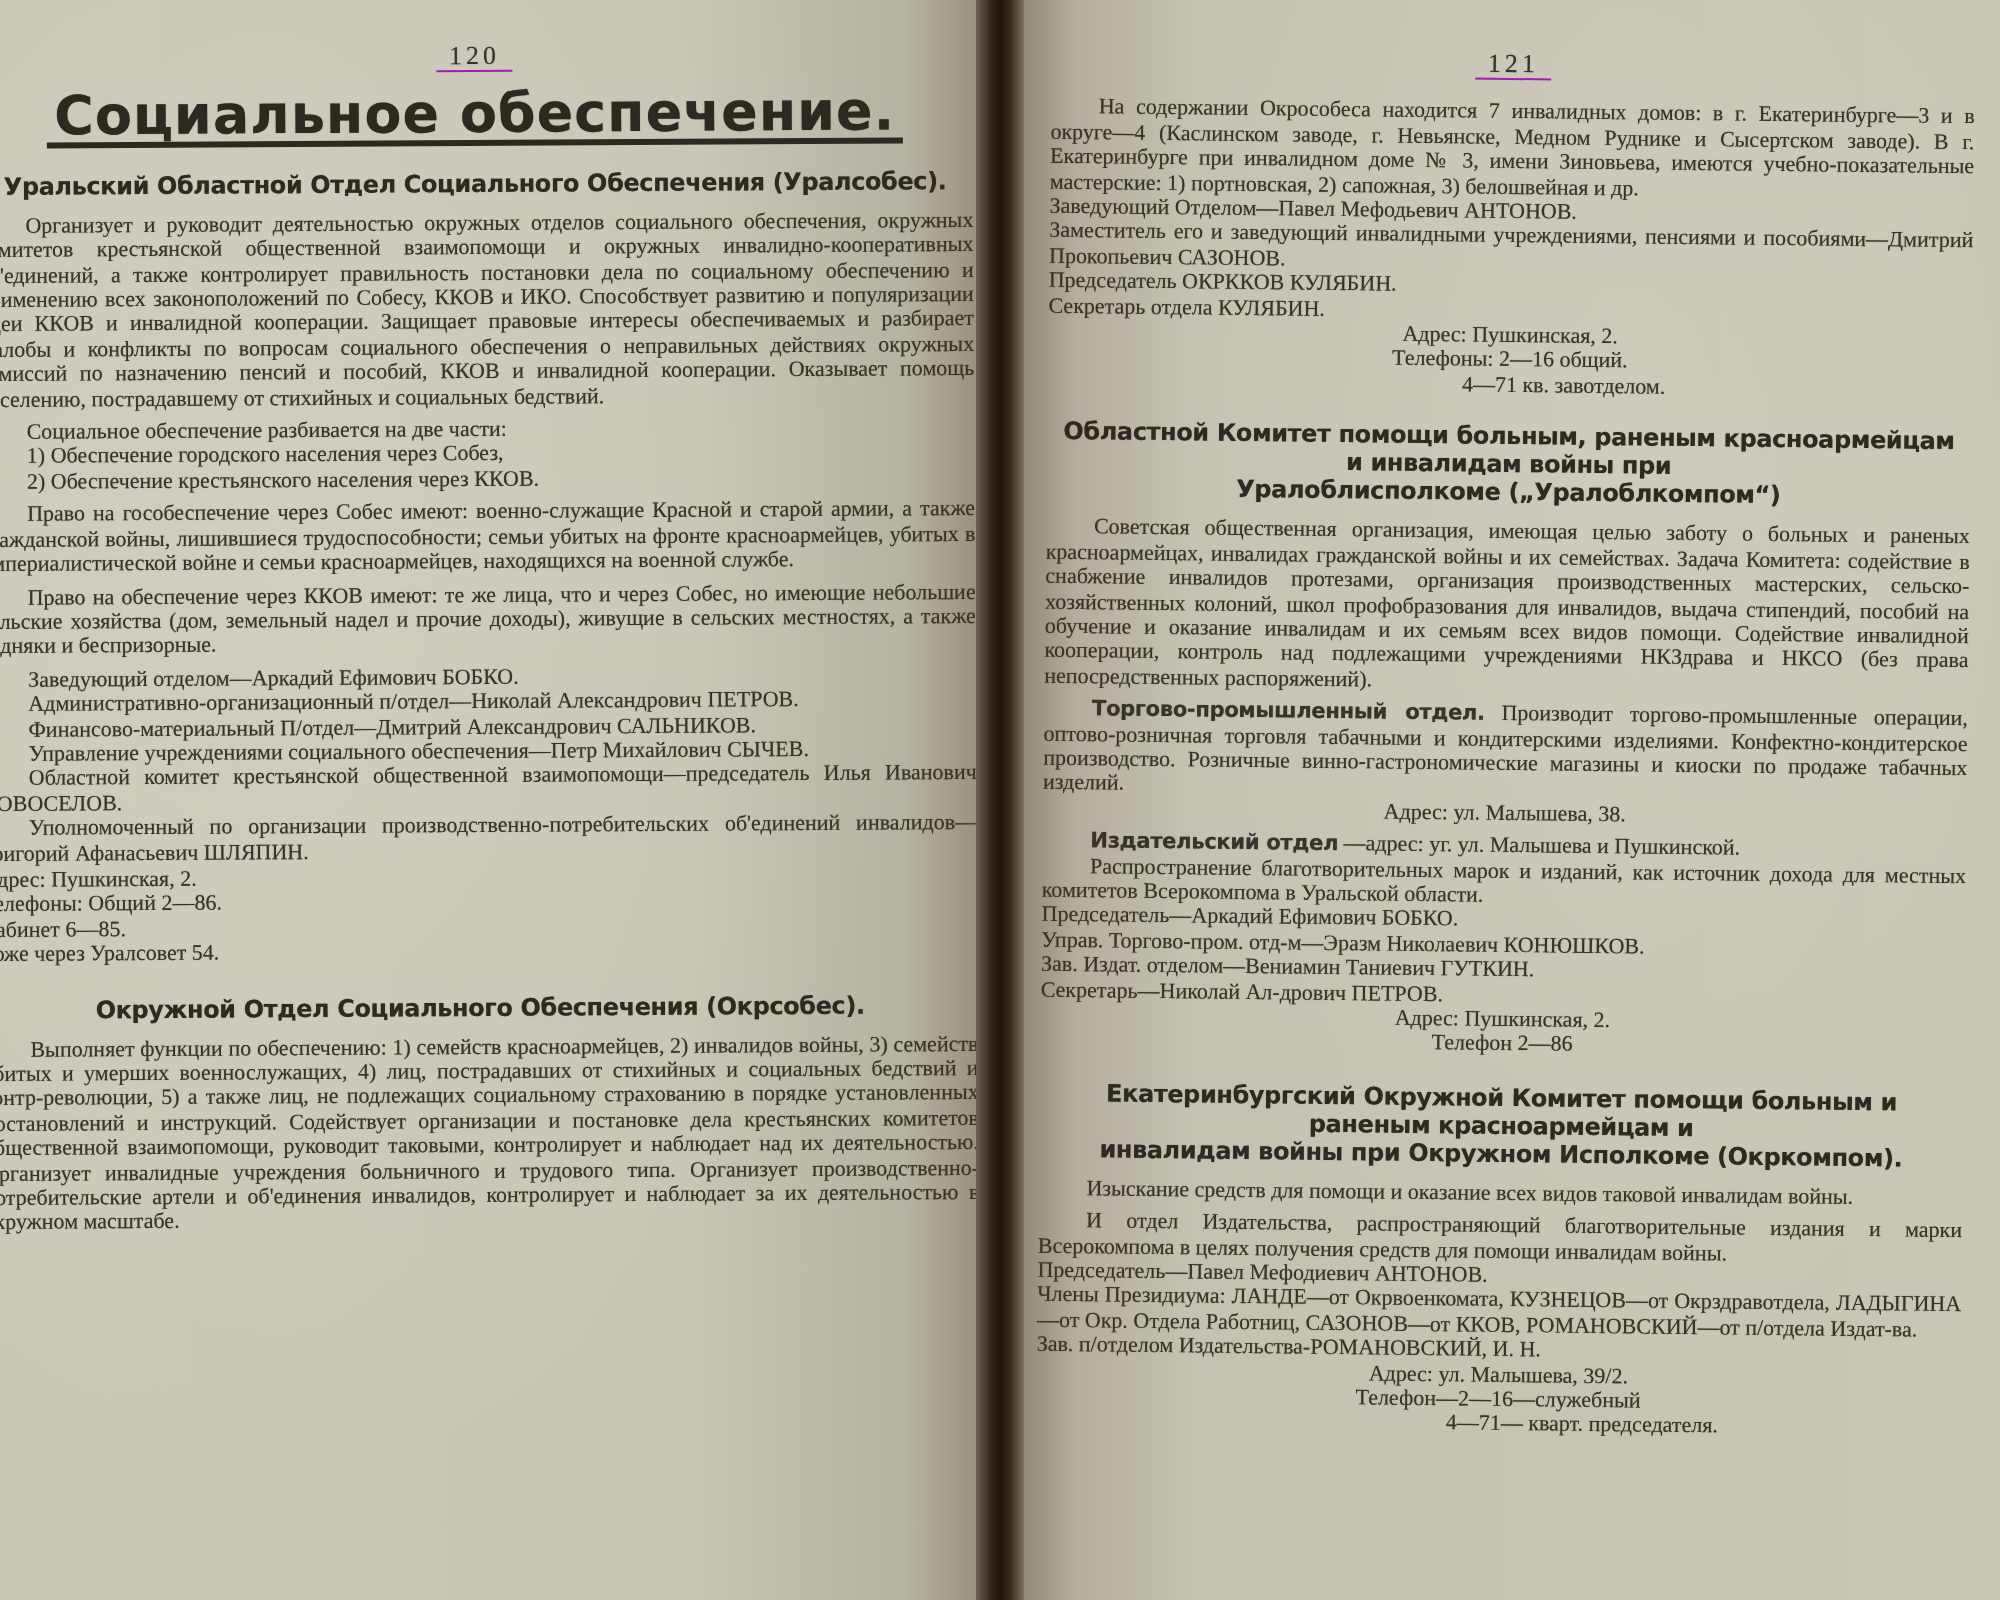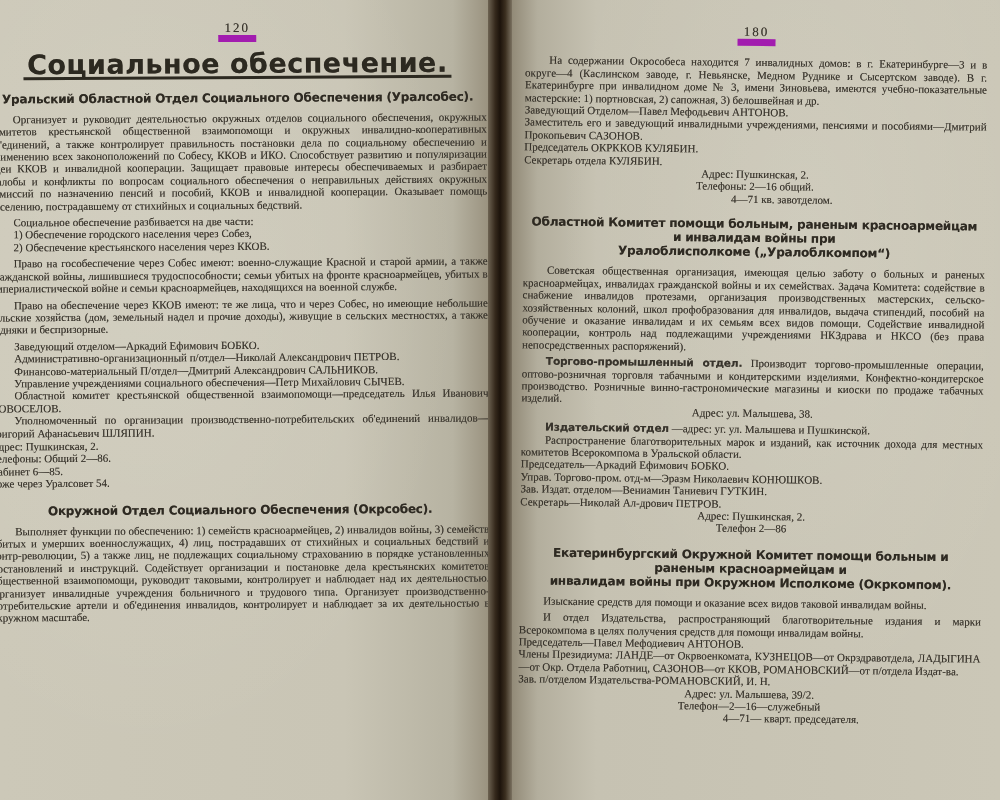--- a/index.html
+++ b/index.html
@@ -35,21 +35,21 @@
     text-shadow:0 0 0.5px rgba(52,46,38,0.55);
   }
   .page.left .inner{margin-left:-12px;width:498px;transform:rotate(-0.35deg);transform-origin:50% 0;}
   .page.right .inner{margin-left:14px;width:462px;transform:rotate(0.65deg);transform-origin:50% 0;}
 
   .pagenum-row{text-align:center;}
   .page.left .pagenum-row{padding-top:22px;}
   .page.right .pagenum-row{padding-top:26px;}
   .pagenum{
     display:inline-block;font-size:13px;letter-spacing:2px;
-    border-bottom:7px solid #a21caf;padding:0 6px 1px;
+    border-bottom:1px solid #a21caf;padding:0 6px 1px;
   }
   .title-row{text-align:center;margin-top:16px;}
   .book-title{
     display:inline-block;
     font-family:"DejaVu Sans", sans-serif;font-weight:700;
     font-size:27px;letter-spacing:0.5px;color:#2c2920;
     border-bottom:3px solid #2c2920;padding:0 4px 5px;
   }
   .heading{
     font-family:"DejaVu Sans", sans-serif;font-weight:700;
@@ -108,21 +108,21 @@
         <p class="ln laddr4">Тоже через Уралсовет 54.</p>
       </div>
       <div class="heading" style="margin-top:14px">Окружной Отдел Социального Обеспечения (Окрсобес).</div>
       <p class="para">Выполняет функции по обеспечению: 1) семейств красноармейцев, 2) инвалидов войны, 3) семейств убитых и умерших военнослужащих, 4) лиц, пострадавших от стихийных и социальных бедствий и контр-революции, 5) а также лиц, не подлежащих социальному страхованию в порядке установленных постановлений и инструкций. Содействует организации и постановке дела крестьянских комитетов общественной взаимопомощи, руководит таковыми, контролирует и наблюдает над их деятельностью. Организует инвалидные учреждения больничного и трудового типа. Организует производственно-потребительские артели и об'единения инвалидов, контролирует и наблюдает за их деятельностью в окружном масштабе.</p>
     </div>
   </div>
 
   <div class="page right">
     <div class="inner">
       <div class="pagenum-row">
-        <span class="pagenum">180</span>
+        <span class="pagenum">121</span>
       </div>
       <p class="para" style="margin-top:10px">На содержании Окрособеса находится 7 инвалидных домов: в г. Екатеринбурге—3 и в округе—4 (Каслинском заводе, г. Невьянске, Медном Руднике и Сысертском заводе). В г. Екатеринбурге при инвалидном доме № 3, имени Зиновьева, имеются учебно-показательные мастерские: 1) портновская, 2) сапожная, 3) белошвейная и др.</p>
       <p class="para noind">Заведующий Отделом—Павел Мефодьевич АНТОНОВ.</p>
       <p class="para noind">Заместитель его и заведующий инвалидными учреждениями, пенсиями и пособиями—Дмитрий Прокопьевич САЗОНОВ.</p>
       <p class="para noind">Председатель ОКРККОВ КУЛЯБИН.</p>
       <p class="para noind">Секретарь отдела КУЛЯБИН.</p>
       <p class="addr-c">Адрес: Пушкинская, 2.</p>
       <p class="addr-c">Телефоны: 2—16 общий.</p>
       <p class="addr-c sh1">4—71 кв. завотделом.</p>
       <div class="heading">

